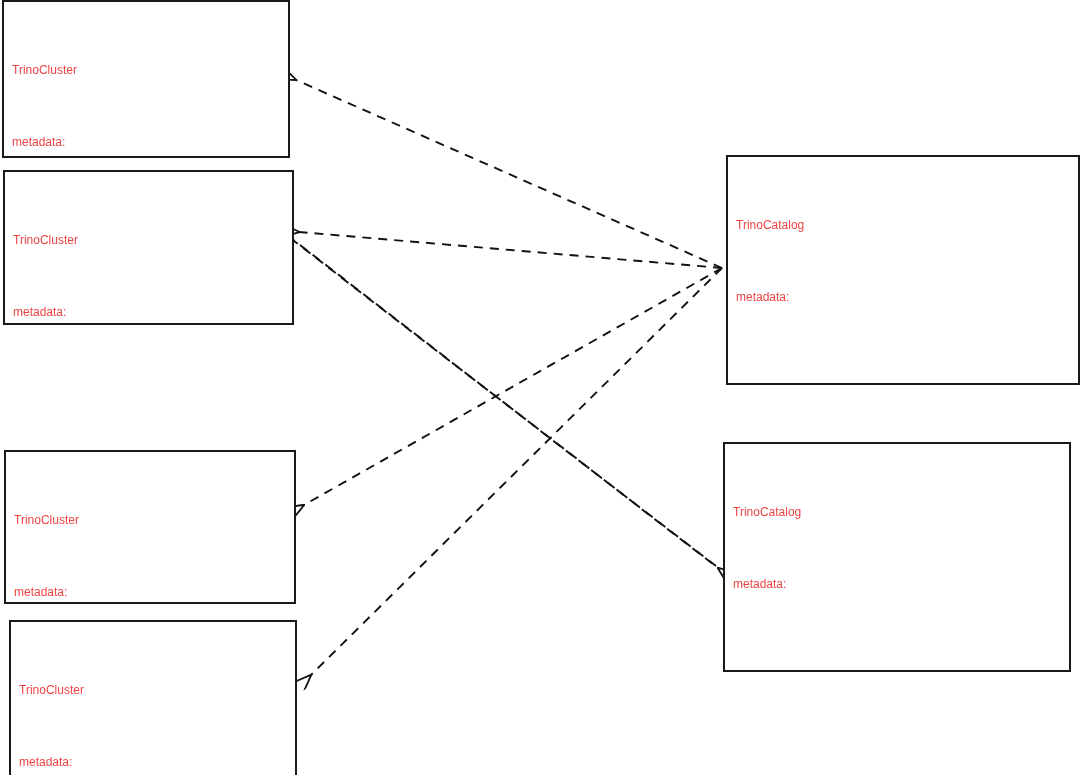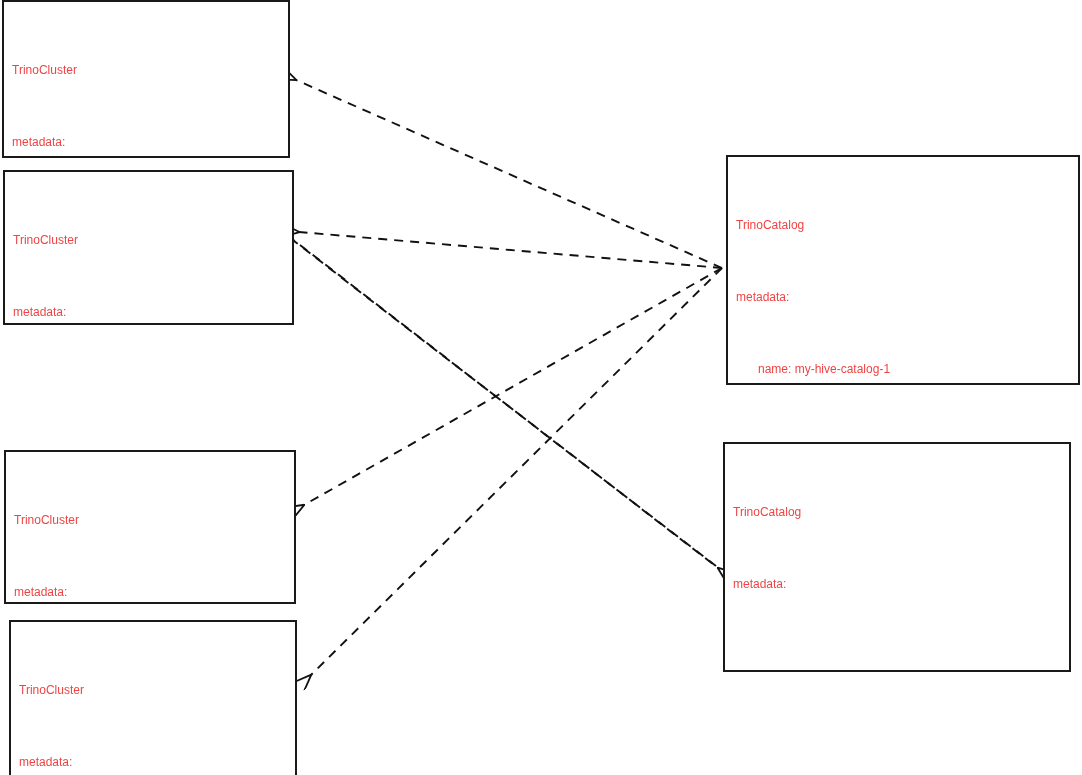--- a/index.html
+++ b/index.html
@@ -105,21 +105,20 @@
       
       
       
     </div>
   </div>
 
   <div class="res-box" style="left:726px; top:155px; width:354px; height:230px;">
     <div class="box-text">
       <span class="line">TrinoCatalog</span>
       <span class="line">metadata:</span>
-      <span class="line ind1">name: my-hive-catalog-1</span>
       
       
       
       
       
     </div>
   </div>
 
   <div class="res-box" style="left:723px; top:442px; width:348px; height:230px;">
     <div class="box-text">

